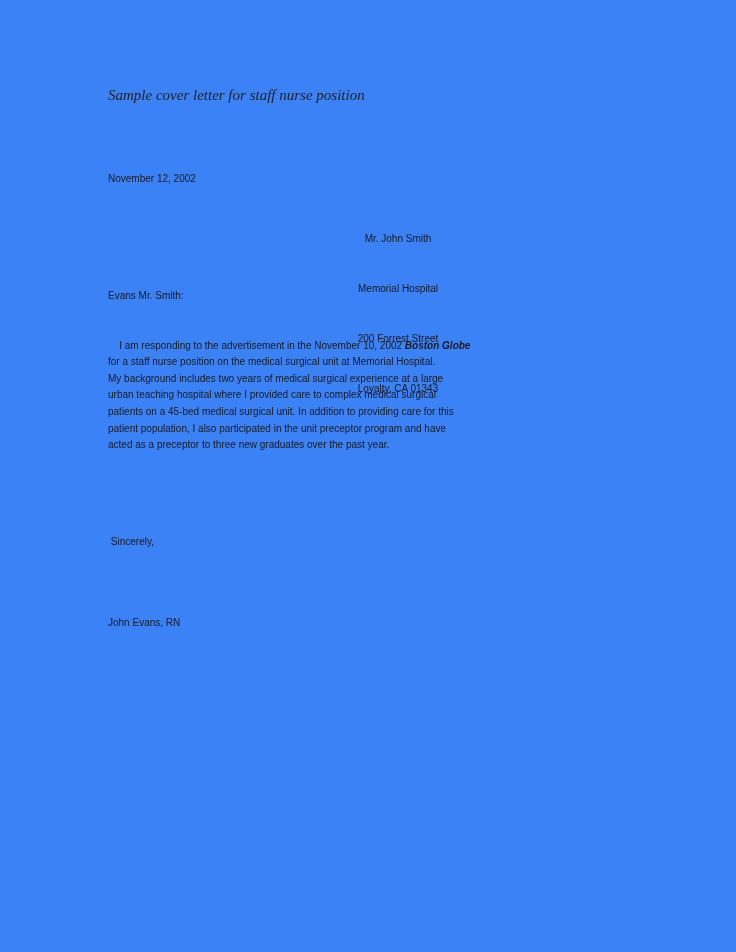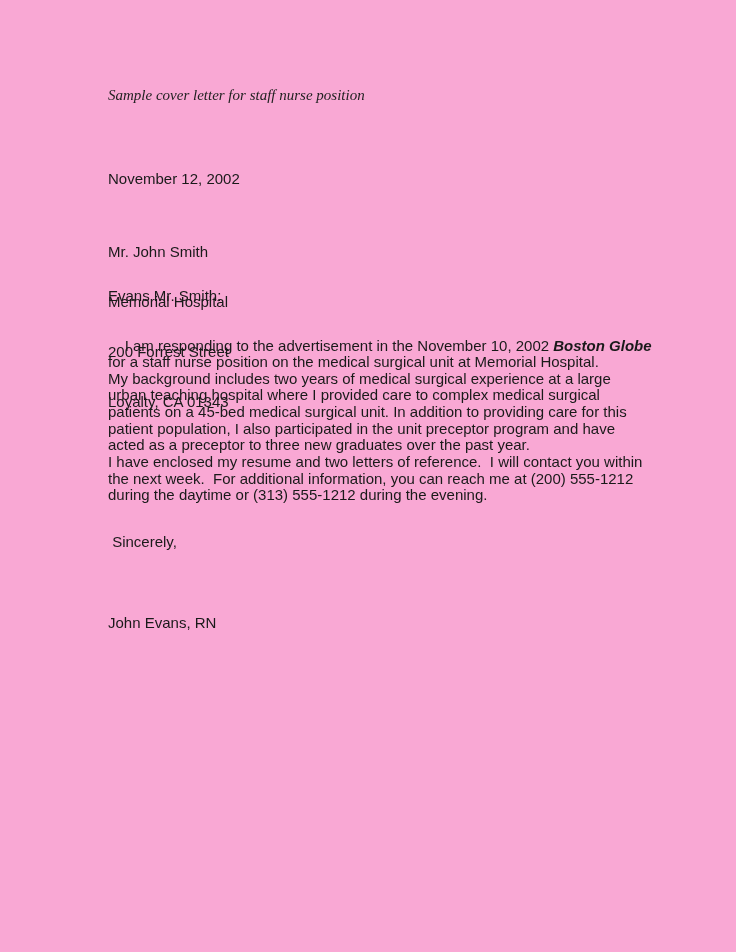--- a/index.html
+++ b/index.html
@@ -4,42 +4,42 @@
 <style>
   html, body {
     margin: 0;
     padding: 0;
     background: #ffffff;
   }
   .page {
     position: relative;
     width: 736px;
     height: 952px;
-    background: #f9a8d4;
+    background: #3b82f6;
     overflow: hidden;
     font-family: "Liberation Sans", "DejaVu Sans", sans-serif;
     color: #1a1a1a;
   }
   .block {
     position: absolute;
     left: 108px;
-    font-size: 15px;
+    font-size: 10px;
     line-height: 16.6px;
     white-space: pre-wrap;
     width: 580px;
   }
   .letter-title {
     top: 87px;
     font-family: "Liberation Serif", "DejaVu Serif", serif;
     font-style: italic;
     font-size: 15px;
     color: #222222;
   }
   .date-line       { top: 171px; }
-  .recipient-block { top: 211px; }
+  .recipient-block { top: 198px; text-align: center; }
   .salutation      { top: 288px; }
   .paragraph-1     { top: 321px; }
   .paragraph-2     { top: 454px; }
   .closing         { top: 534px; }
   .signature       { top: 587px; margin-top: 28px; }
   .bold-italic {
     font-weight: bold;
     font-style: italic;
     margin-top: 36px;
   }
@@ -65,21 +65,18 @@
   <div class="block paragraph-1">
     <span>I am responding to the advertisement in the November 10, 2002 </span><span class="bold-italic">Boston Globe</span><span>
 for a staff nurse position on the medical surgical unit at Memorial Hospital.
 My background includes two years of medical surgical experience at a large
 urban teaching hospital where I provided care to complex medical surgical
 patients on a 45-bed medical surgical unit. In addition to providing care for this
 patient population, I also participated in the unit preceptor program and have
 acted as a preceptor to three new graduates over the past year.</span>
   </div>
 
-  <div class="block paragraph-2">I have enclosed my resume and two letters of reference.  I will contact you within
-the next week.  For additional information, you can reach me at (200) 555-1212
-during the daytime or (313) 555-1212 during the evening.</div>
 
   <div class="block closing"> Sincerely,</div>
 
   <div class="block signature">John Evans, RN</div>
 
 </div>
 
 </body></html>

